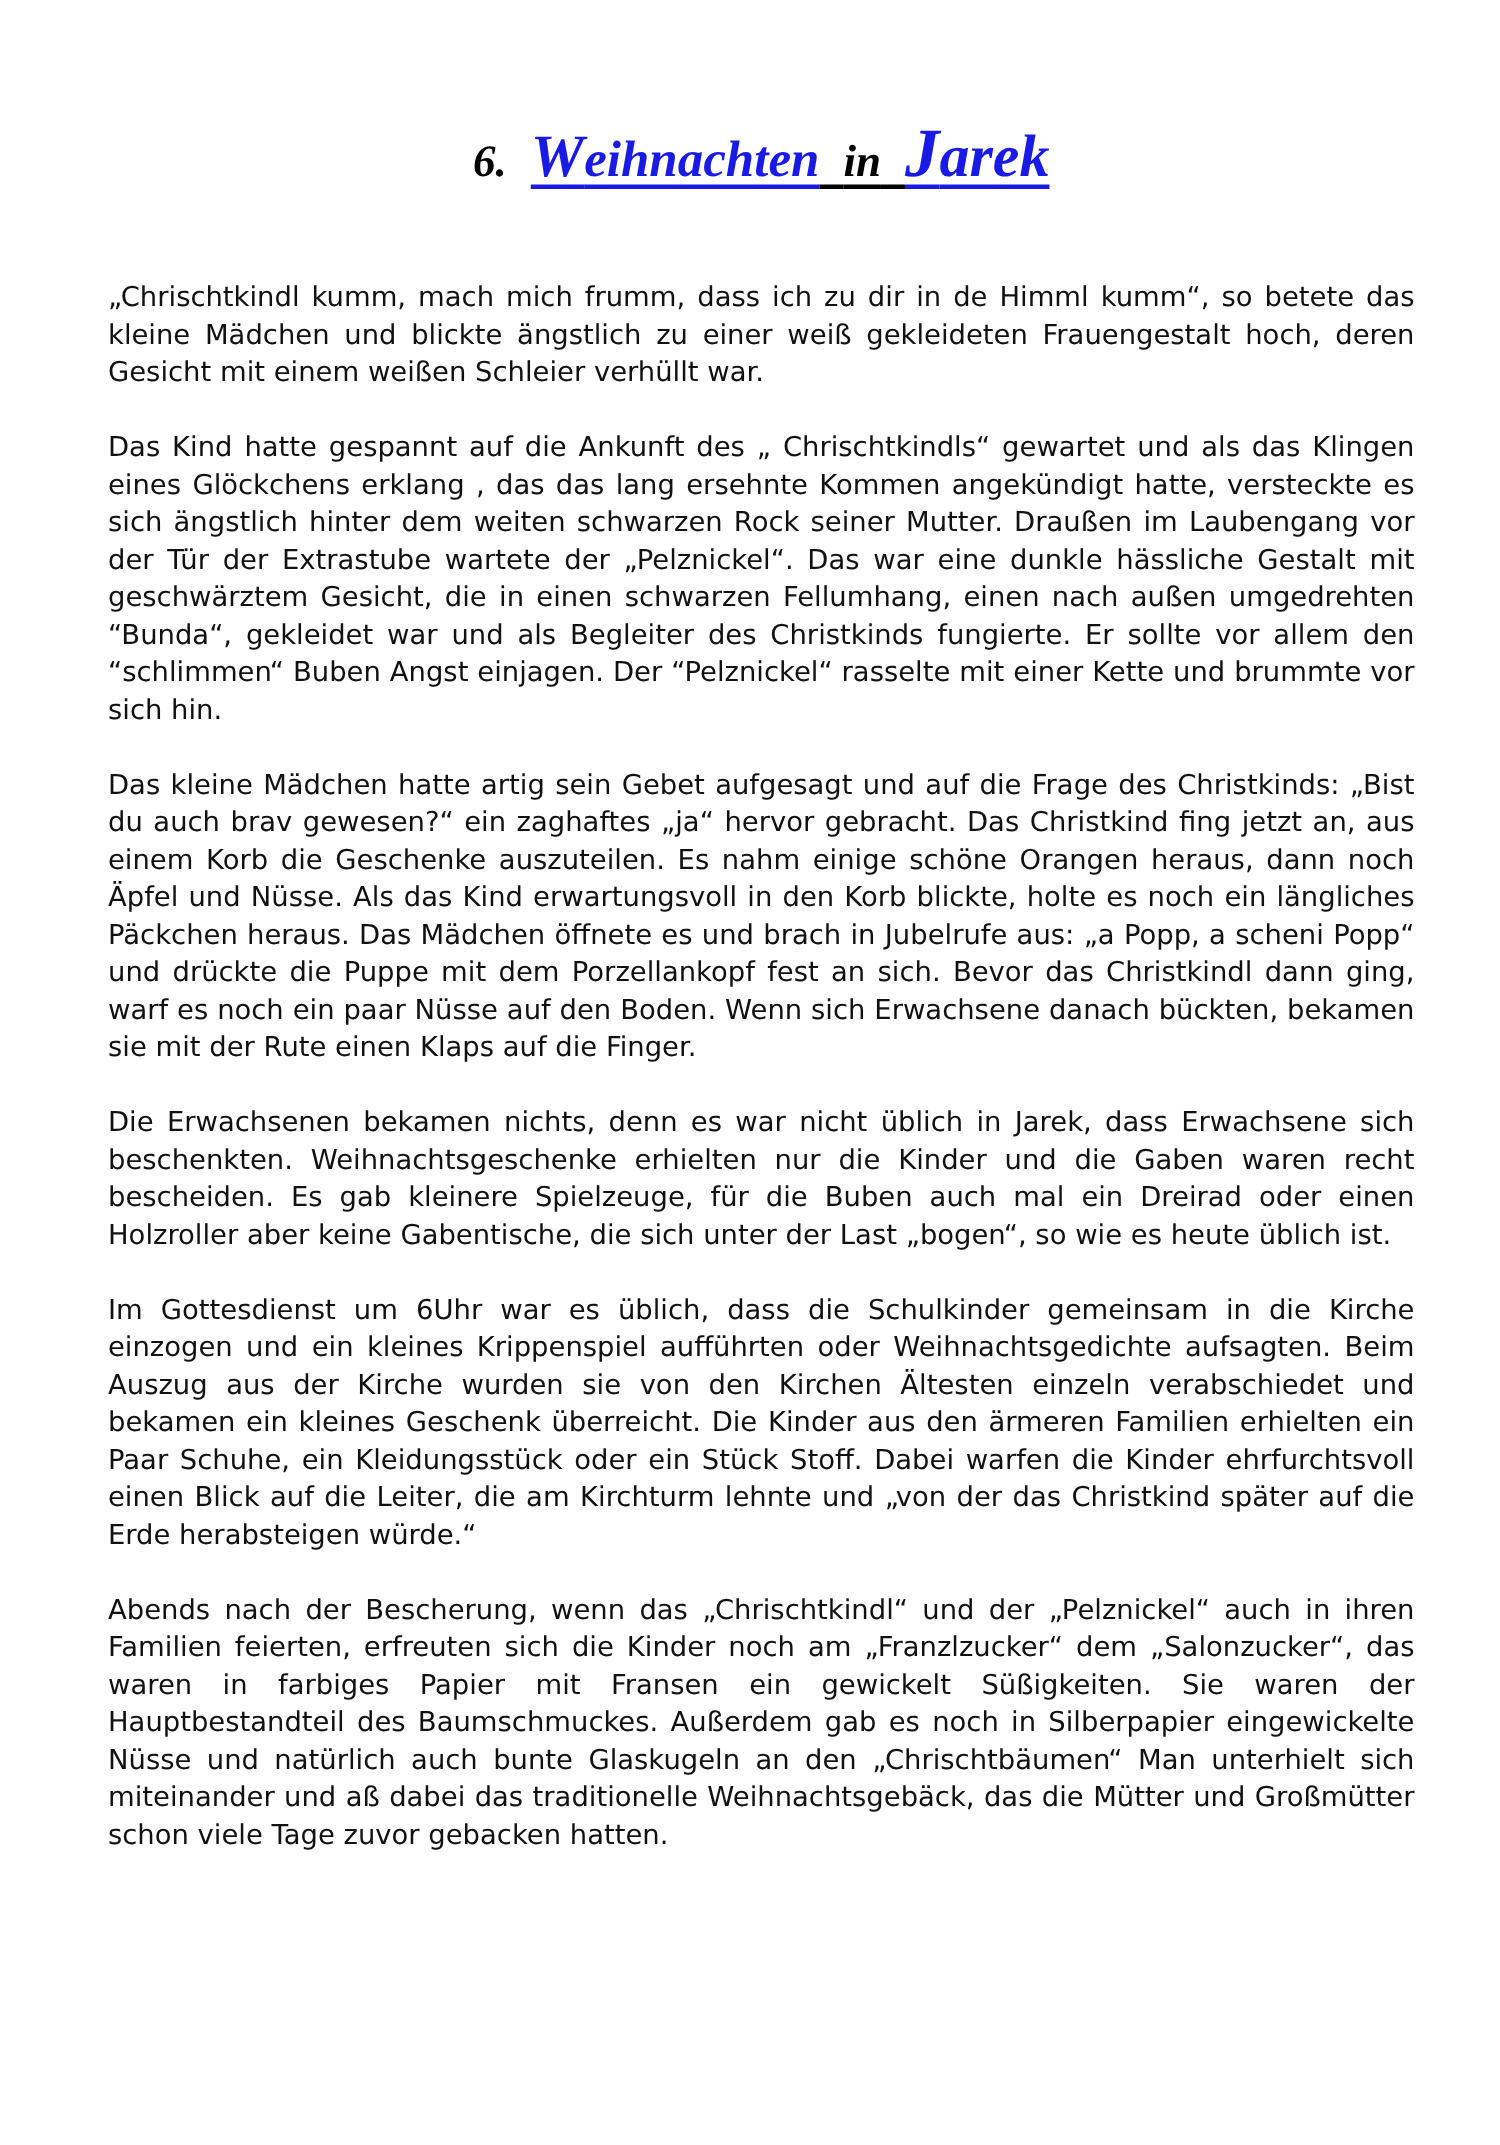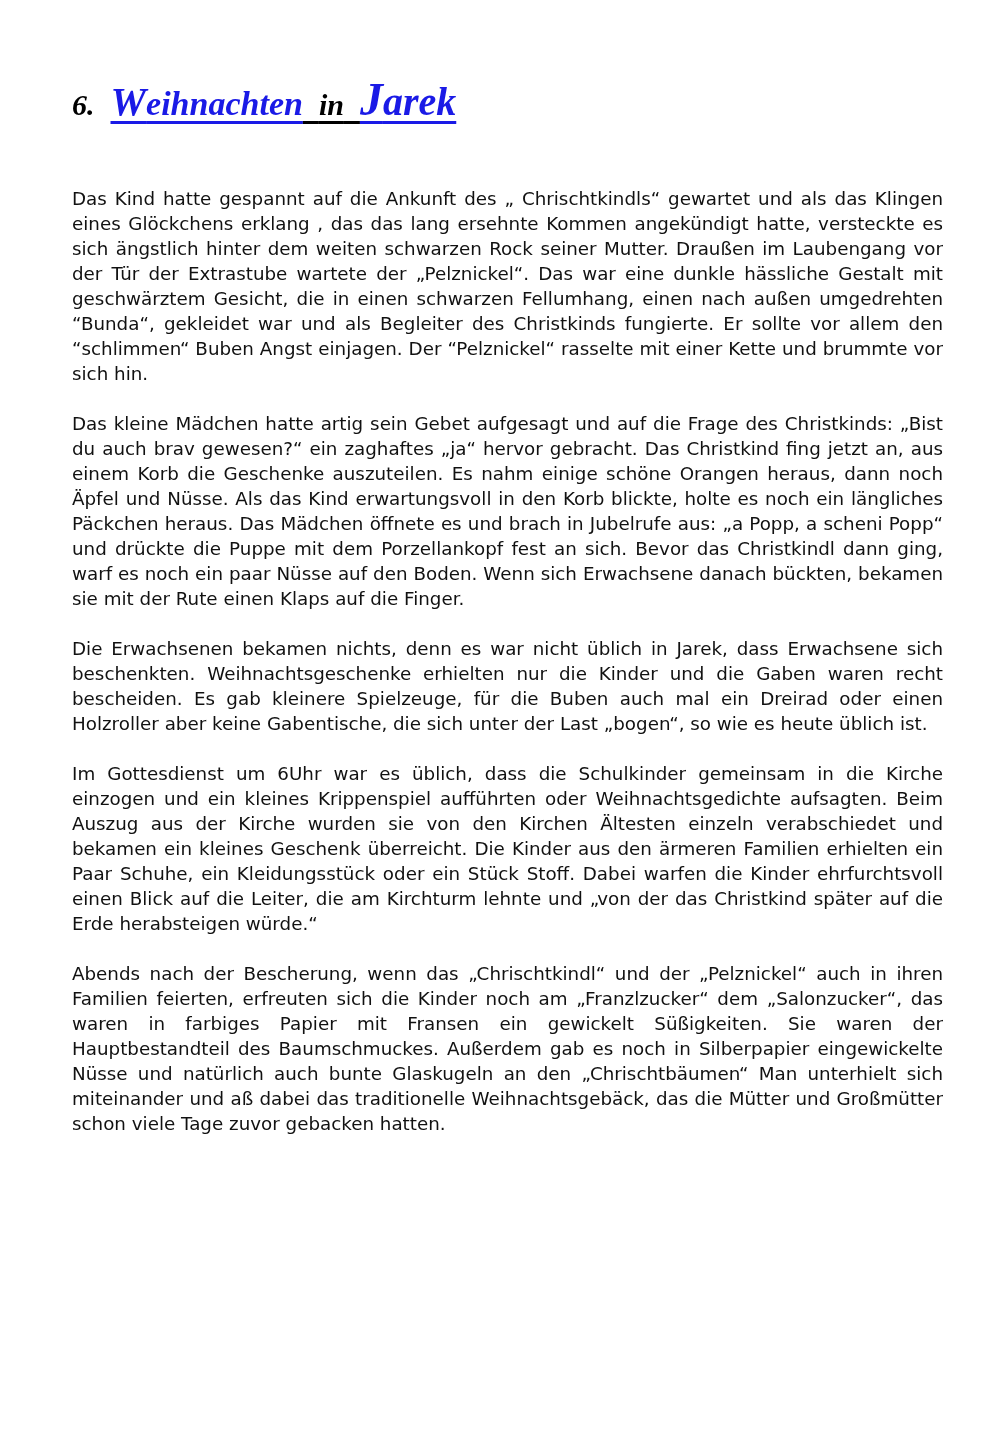--- a/index.html
+++ b/index.html
@@ -1,22 +1,22 @@
 <!DOCTYPE html>
 <html><head>
   <meta charset="utf-8">
   <style>
     html, body { margin: 0; padding: 0; background: #ffffff; }
     body { width: 1000px; height: 1430px; position: relative; overflow: hidden; }
     .page { position: absolute; left: 72px; top: 62px; width: 871px; }
     .title {
       font-family: "Liberation Serif", "DejaVu Serif", serif;
       font-style: italic; font-weight: bold;
-      margin: 0; height: 60px; line-height: 76px;
-      white-space: nowrap; color: #000;
+      margin: 16px; height: 60px; line-height: 48px;
+      white-space: nowrap; color: #000; text-align: center;
     }
     .title .num { font-size: 30px; margin-right: 16px; }
     .title .link { color: #1a1ae6; text-decoration: underline; text-decoration-thickness: 3px; text-underline-offset: 6px; }
     .title .w-big { font-size: 40px; }
     .title .w-rest { font-size: 34px; }
     .title .in { font-size: 30px; color: #000; text-decoration: underline; text-decoration-color: #000; text-decoration-thickness: 3px; text-underline-offset: 6px; }
     .title .j-big { font-size: 46px; }
     .title .j-rest { font-size: 40px; }
     .title .sp { text-decoration: underline; text-decoration-thickness: 3px; text-underline-offset: 6px; }
     .body {
@@ -28,19 +28,20 @@
   </style>
 </head>
 <body>
 
 <div class="page">
   <h1 class="title">
     <span class="num">6.</span><span class="link"><span class="w-big">W</span><span class="w-rest">eihnachten</span></span><span class="sp">&nbsp;&nbsp;</span><span class="in">in</span><span class="sp">&nbsp;&nbsp;</span><span class="link"><span class="j-big">J</span><span class="j-rest">arek</span></span>
   </h1>
 
   <div class="body">
+    <p>„Chrischtkindl kumm, mach mich frumm, dass ich zu dir in de Himml kumm“, so betete das kleine Mädchen und blickte ängstlich zu einer weiß gekleideten Frauengestalt hoch, deren Gesicht mit einem weißen Schleier verhüllt war.</p>
     <p>Das Kind hatte gespannt auf die Ankunft des „ Chrischtkindls“ gewartet und als das Klingen eines Glöckchens erklang , das das lang ersehnte Kommen angekündigt hatte, versteckte es sich ängstlich hinter dem weiten schwarzen Rock seiner Mutter. Draußen im Laubengang vor der Tür der Extrastube wartete der „Pelznickel“. Das war eine dunkle hässliche Gestalt mit geschwärztem Gesicht, die in einen schwarzen Fellumhang, einen nach außen umgedrehten “Bunda“, gekleidet war und als Begleiter des Christkinds fungierte. Er sollte vor allem den “schlimmen“ Buben Angst einjagen. Der “Pelznickel“ rasselte mit einer Kette und brummte vor sich hin.</p>
     <p>Das kleine Mädchen hatte artig sein Gebet aufgesagt und auf die Frage des Christkinds: „Bist du auch brav gewesen?“ ein zaghaftes „ja“ hervor gebracht. Das Christkind fing jetzt an, aus einem Korb die Geschenke auszuteilen. Es nahm einige schöne Orangen heraus, dann noch Äpfel und Nüsse. Als das Kind erwartungsvoll in den Korb blickte, holte es noch ein längliches Päckchen heraus. Das Mädchen öffnete es und brach in Jubelrufe aus: „a Popp, a scheni Popp“ und drückte die Puppe mit dem Porzellankopf fest an sich. Bevor das Christkindl dann ging, warf es noch ein paar Nüsse auf den Boden. Wenn sich Erwachsene danach bückten, bekamen sie mit der Rute einen Klaps auf die Finger.</p>
     <p>Die Erwachsenen bekamen nichts, denn es war nicht üblich in Jarek, dass Erwachsene sich beschenkten. Weihnachtsgeschenke erhielten nur die Kinder und die Gaben waren recht bescheiden. Es gab kleinere Spielzeuge, für die Buben auch mal ein Dreirad oder einen Holzroller aber keine Gabentische, die sich unter der Last „bogen“, so wie es heute üblich ist.</p>
     <p>Im Gottesdienst um 6Uhr war es üblich, dass die Schulkinder gemeinsam in die Kirche einzogen und ein kleines Krippenspiel aufführten oder Weihnachtsgedichte aufsagten. Beim Auszug aus der Kirche wurden sie von den Kirchen Ältesten einzeln verabschiedet und bekamen ein kleines Geschenk überreicht. Die Kinder aus den ärmeren Familien erhielten ein Paar Schuhe, ein Kleidungsstück oder ein Stück Stoff. Dabei warfen die Kinder ehrfurchtsvoll einen Blick auf die Leiter, die am Kirchturm lehnte und „von der das Christkind später auf die Erde herabsteigen würde.“</p>
     <p>Abends nach der Bescherung, wenn das „Chrischtkindl“ und der „Pelznickel“ auch in ihren Familien feierten, erfreuten sich die Kinder noch am „Franzlzucker“ dem „Salonzucker“, das waren in farbiges Papier mit Fransen ein gewickelt Süßigkeiten. Sie waren der Hauptbestandteil des Baumschmuckes. Außerdem gab es noch in Silberpapier eingewickelte Nüsse und natürlich auch bunte Glaskugeln an den „Chrischtbäumen“ Man unterhielt sich miteinander und aß dabei das traditionelle Weihnachtsgebäck, das die Mütter und Großmütter schon viele Tage zuvor gebacken hatten.</p>
   </div>
 </div>
 
 </body></html>

